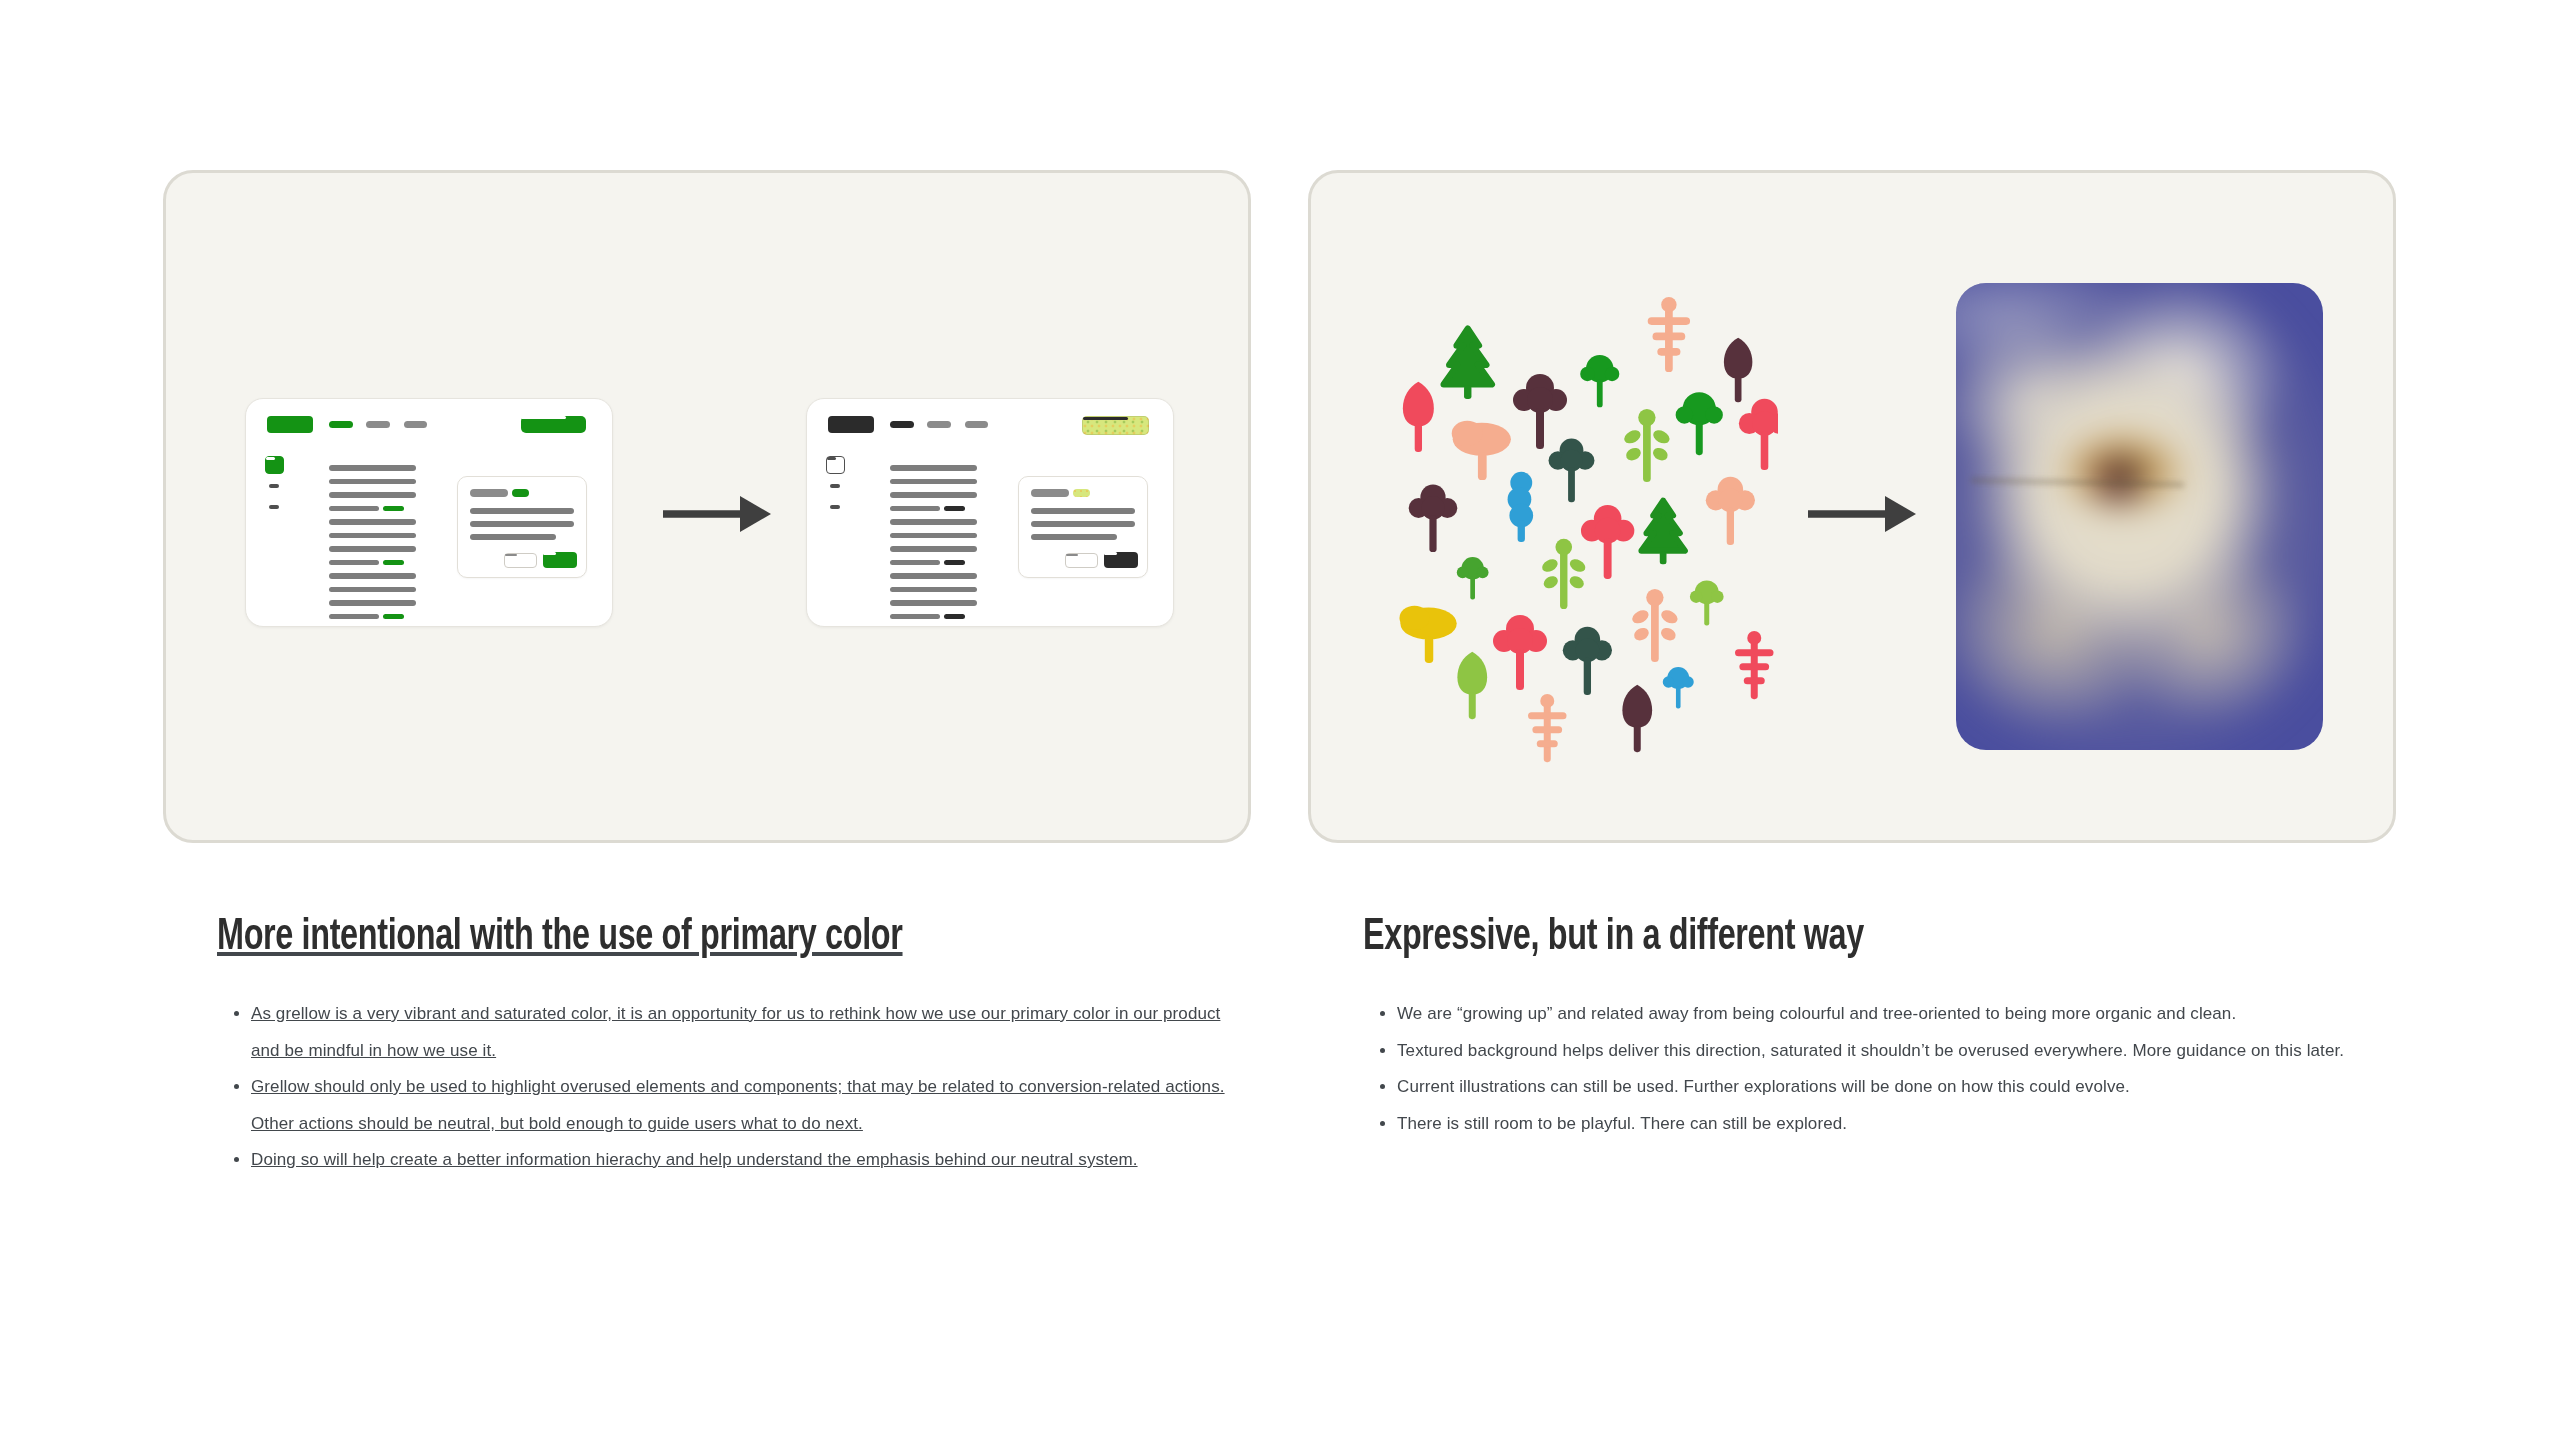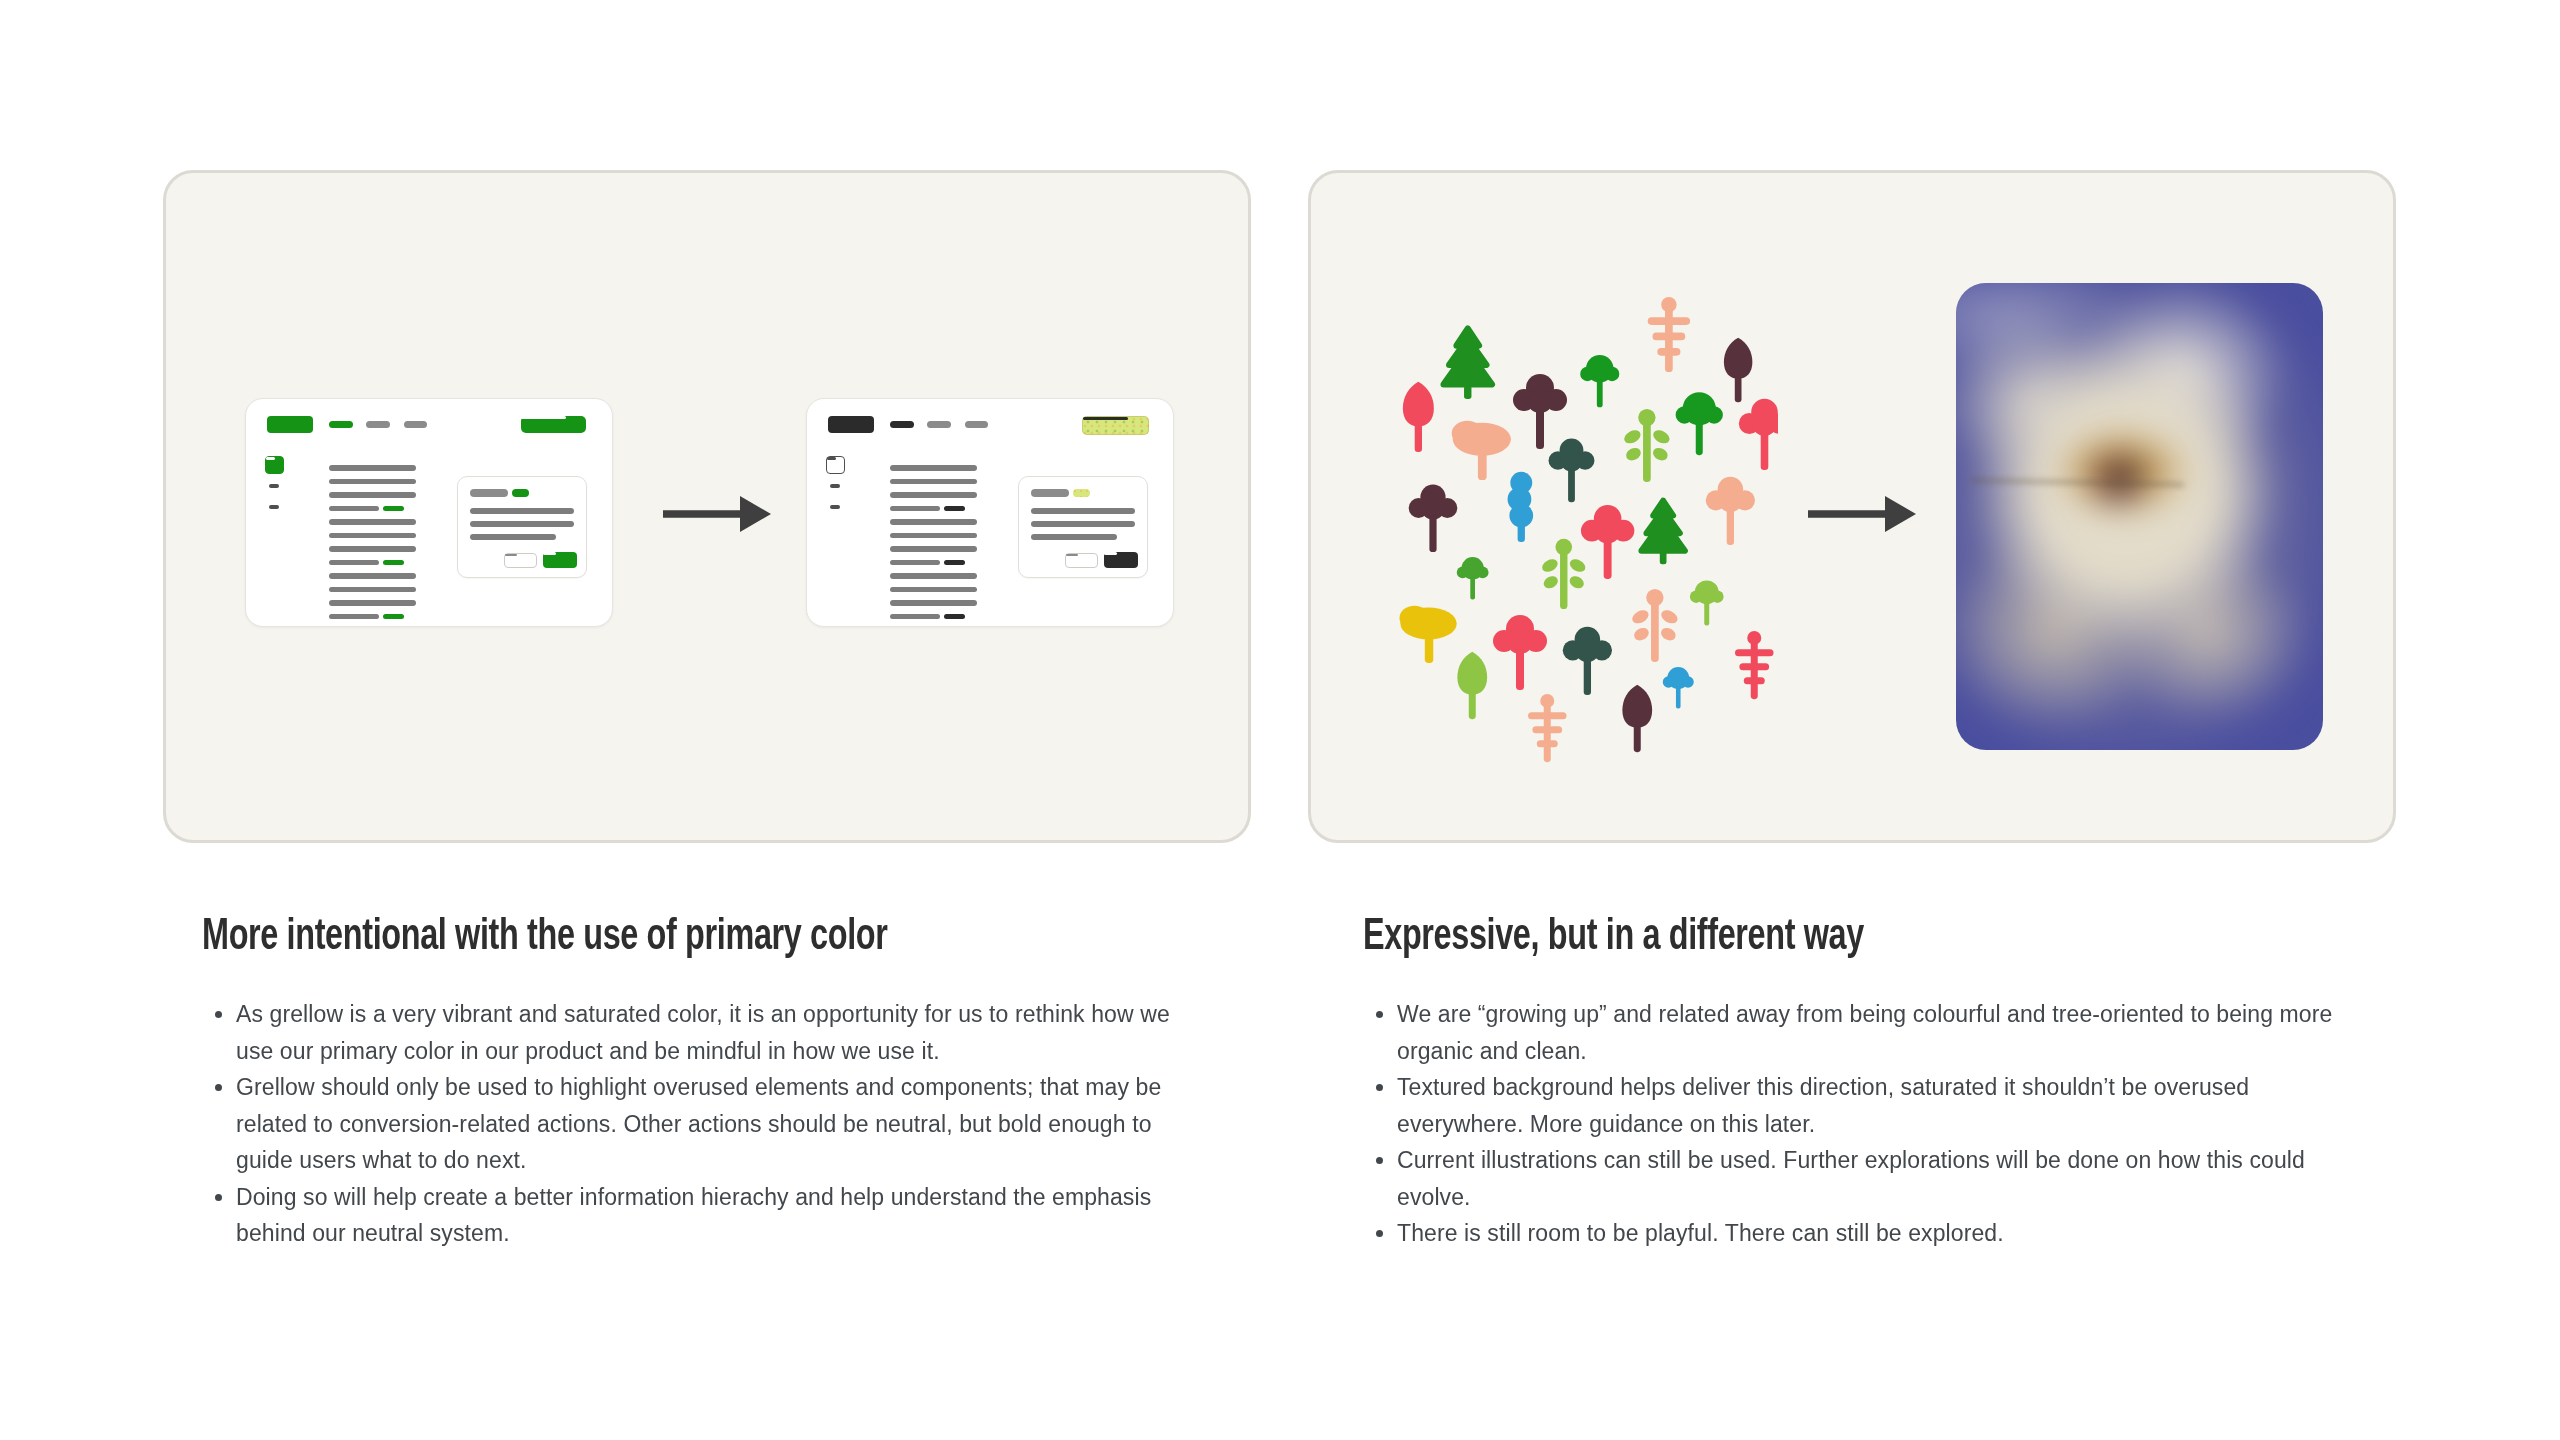--- a/index.html
+++ b/index.html
@@ -86,26 +86,26 @@
       radial-gradient(ellipse 30% 20% at 25% 28%, rgba(222,217,206,.9), rgba(222,217,206,0) 75%),
       radial-gradient(ellipse 36% 26% at 30% 72%, rgba(206,196,174,.85), rgba(206,196,174,0) 75%),
       radial-gradient(ellipse 32% 24% at 66% 72%, rgba(210,200,180,.85), rgba(210,200,180,0) 75%),
       radial-gradient(ellipse 46% 16% at 18% 12%, rgba(200,200,212,.55), rgba(200,200,212,0) 75%),
       radial-gradient(ellipse 72% 64% at 47% 50%, rgba(196,186,164,.5), rgba(196,186,164,0) 80%);}
   .flower-streak{position:absolute;left:4%;top:42.5%;width:58%;height:3px;background:rgba(96,84,60,.55);
                  filter:blur(3px);transform:rotate(1.2deg);}
 
   
   .textcol{position:absolute;top:908px;width:1010px;color:var(--body-text);}
-  .textcol-left{left:202px;}
+  .textcol-left{left:217px;text-decoration:underline;}
   .textcol-right{left:1363px;}
   .textcol h2{margin:0 0 36px 0;font-size:45px;line-height:52px;font-weight:700;color:var(--heading-text);
               letter-spacing:-.5px;transform:scaleX(.72);transform-origin:left center;white-space:nowrap;}
   .textcol ul{margin:0;padding:0 0 0 34px;}
-  .textcol li{font-size:23px;line-height:36.5px;letter-spacing:.1px;}
+  .textcol li{font-size:17px;line-height:36.5px;letter-spacing:.1px;}
 </style>
 </head>
 <body>
 
 <div class="page">
 
   <section class="panel" id="panel-left">
 
     <div class="mock mock-a mock--green">
       <span class="m-logo"></span>

